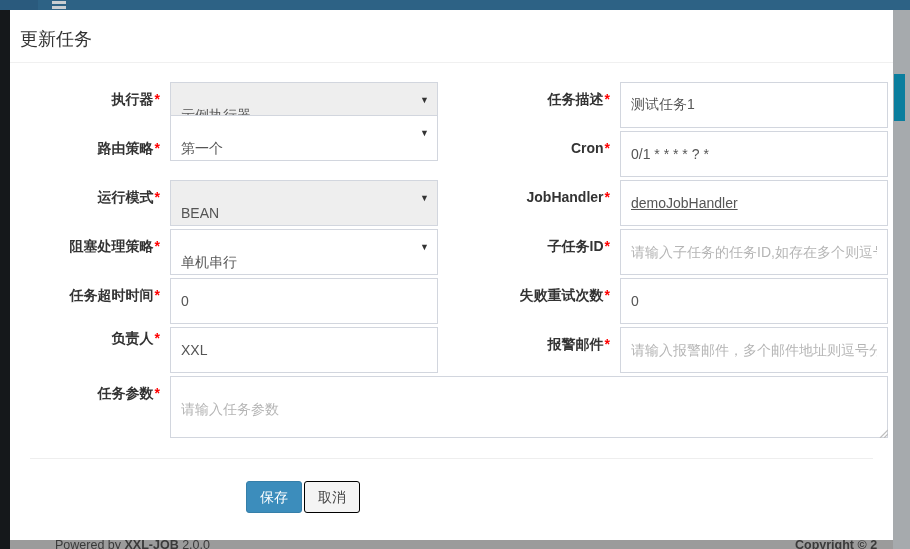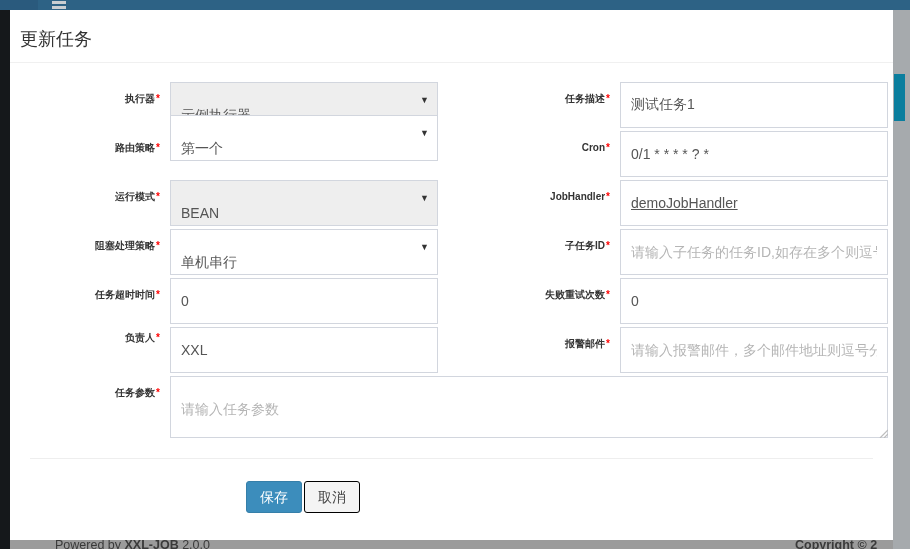--- a/index.html
+++ b/index.html
@@ -22,21 +22,21 @@
   .footer-text b{font-weight:bold}
   .footer-powered{left:55px}
   .footer-copyright{left:795px;font-weight:bold}
   
   .scrollbar-track{position:absolute;top:10px;left:893px;width:17px;height:539px;background:#a6aaad;z-index:3}
   .scrollbar-thumb{position:absolute;top:64px;left:1px;width:11px;height:47px;background:#0a7e9e;cursor:pointer}
   
   .modal{position:absolute;top:10px;left:10px;width:883px;height:530px;background:#ffffff;z-index:2}
   .modal-title{position:absolute;top:17px;left:10px;font-size:18px;color:#333;white-space:nowrap}
   .title-divider{position:absolute;top:52px;left:0;width:883px;border-bottom:1px solid #f0f0f0}
-  .lab{position:absolute;height:34px;line-height:34px;font-size:10px;font-weight:bold;color:#333;
+  .lab{position:absolute;height:34px;line-height:34px;font-size:14px;font-weight:bold;color:#333;
        text-align:right;white-space:nowrap}
   .lab .req{color:#ff0000;font-weight:bold;margin-left:1px}
   .lab-l{left:0;width:150px}
   .lab-r{left:450px;width:150px}
   .ctl{position:absolute;height:34px;box-sizing:border-box;border:1px solid #d2d6de;background:#fff;
        font-size:14px;color:#555;padding:22px 10px;line-height:20px}
   .ctl-l{left:160px;width:268px}
   .ctl-r{left:610px;width:268px}
   .select{cursor:pointer}
   .select .arrow{position:absolute;right:8px;top:11px;font-size:9px;color:#333;line-height:12px}

